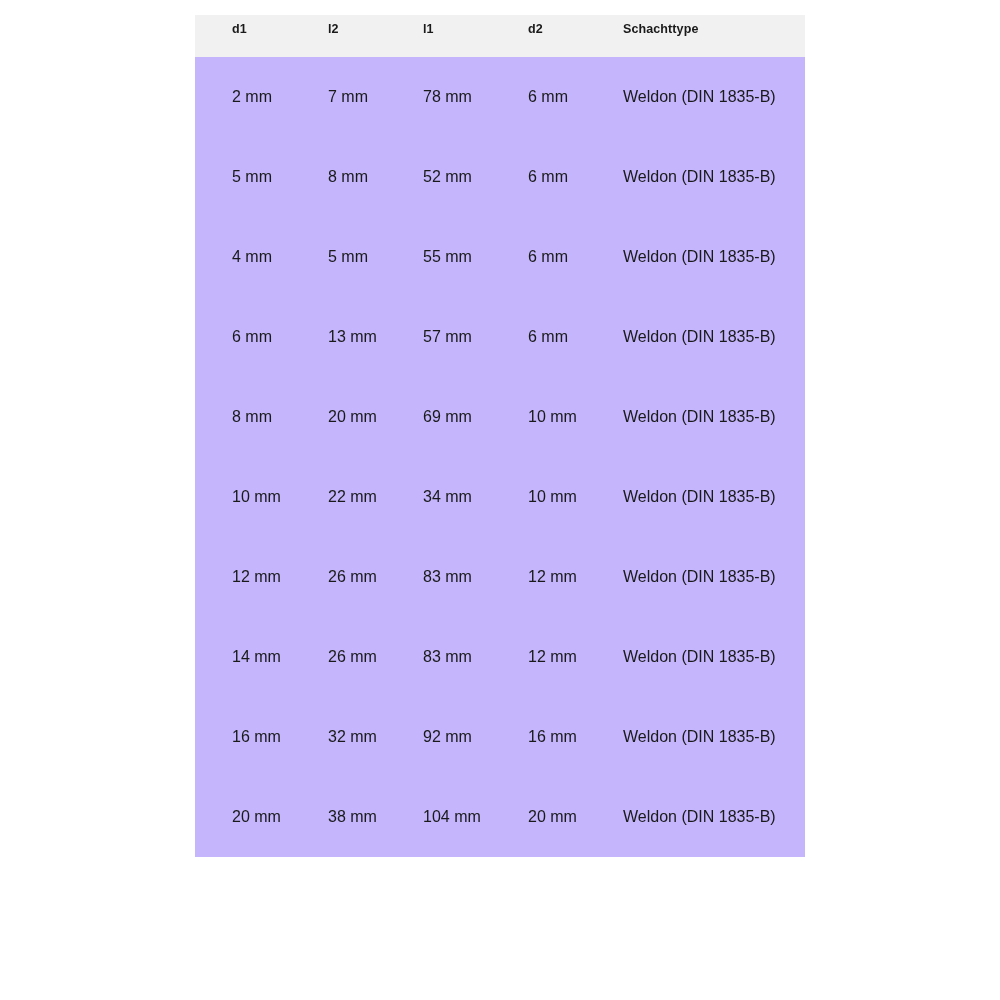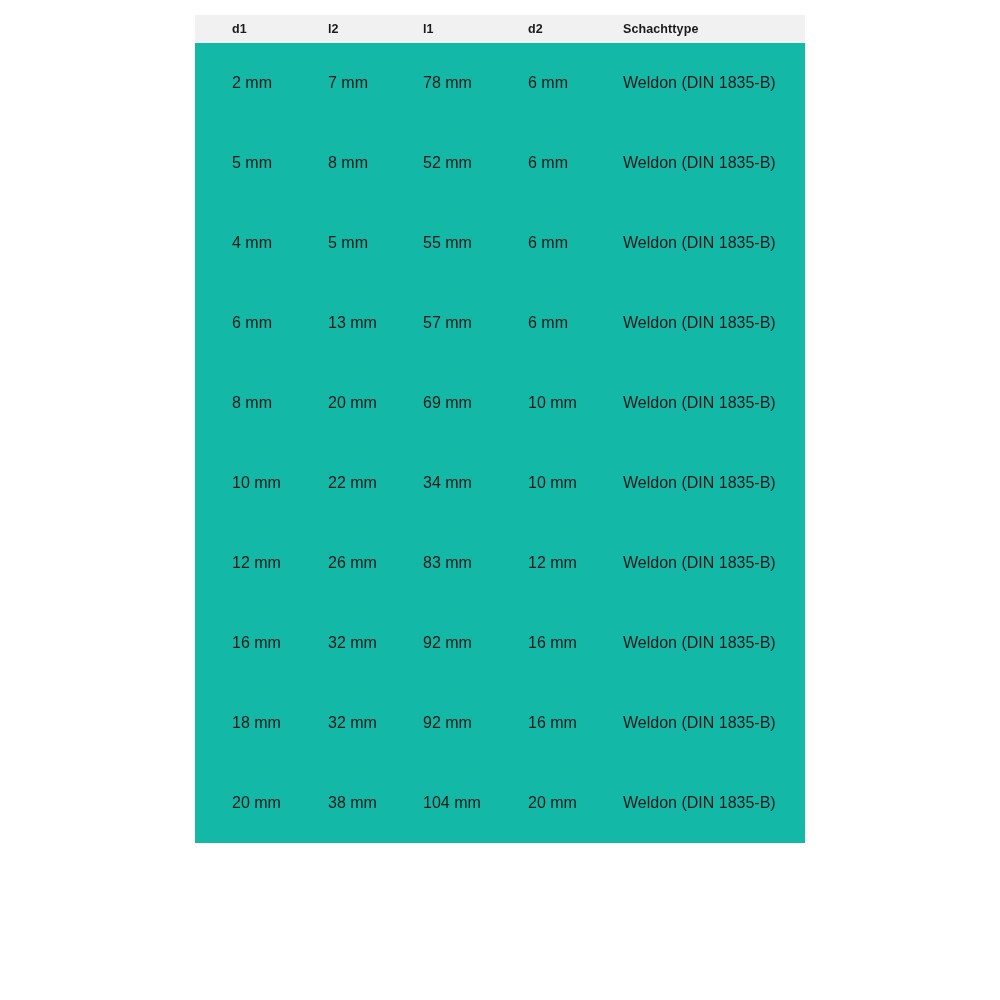--- a/index.html
+++ b/index.html
@@ -24,35 +24,35 @@
     border-collapse: collapse;
     table-layout: fixed;
   }
   table.spec-table col.c1 { width: 133px; }
   table.spec-table col.c2 { width: 95px; }
   table.spec-table col.c3 { width: 105px; }
   table.spec-table col.c4 { width: 95px; }
   table.spec-table col.c5 { width: 182px; }
   thead tr {
     background: #f1f1f1;
-    height: 28px;
+    height: 42px;
   }
   th {
     text-align: left;
     vertical-align: top;
     padding-top: 7px;
     font-size: 12.5px;
     font-weight: 700;
     letter-spacing: 0.1px;
     color: #1a1a1a;
   }
   th:first-child, td:first-child { padding-left: 37px; }
   tbody tr {
     height: 80px;
-    background: #14b8a6;
+    background: #c4b5fd;
   }
   td {
     text-align: left;
     vertical-align: middle;
     font-size: 16px;
     font-weight: 400;
     color: #1a1a1a;
     white-space: nowrap;
   }
 </style>
@@ -121,28 +121,28 @@
           <td>Weldon (DIN 1835-B)</td>
         </tr>
         <tr>
           <td>12 mm</td>
           <td>26 mm</td>
           <td>83 mm</td>
           <td>12 mm</td>
           <td>Weldon (DIN 1835-B)</td>
         </tr>
         <tr>
-          <td>16 mm</td>
-          <td>32 mm</td>
-          <td>92 mm</td>
-          <td>16 mm</td>
+          <td>14 mm</td>
+          <td>26 mm</td>
+          <td>83 mm</td>
+          <td>12 mm</td>
           <td>Weldon (DIN 1835-B)</td>
         </tr>
         <tr>
-          <td>18 mm</td>
+          <td>16 mm</td>
           <td>32 mm</td>
           <td>92 mm</td>
           <td>16 mm</td>
           <td>Weldon (DIN 1835-B)</td>
         </tr>
         <tr>
           <td>20 mm</td>
           <td>38 mm</td>
           <td>104 mm</td>
           <td>20 mm</td>

